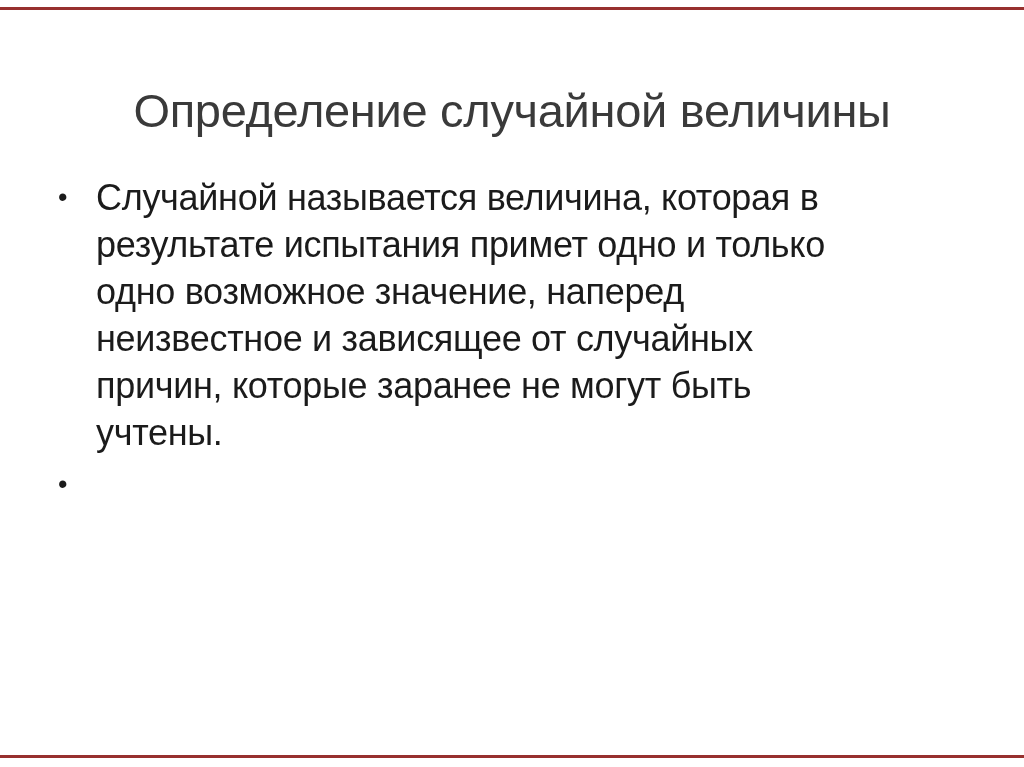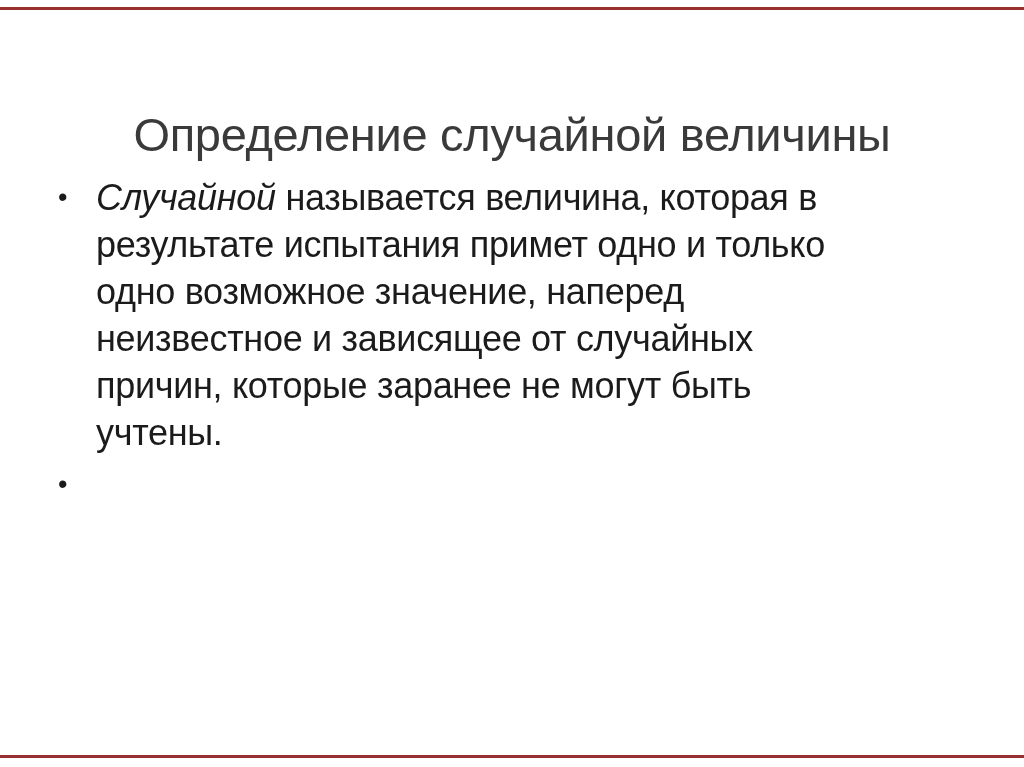--- a/index.html
+++ b/index.html
@@ -17,21 +17,21 @@
   .accent-line {
     position: absolute;
     left: 0;
     width: 1024px;
     height: 3px;
   }
   .accent-top { top: 7px; }
   .accent-bottom { top: 755px; }
   .slide-title {
     position: absolute;
-    top: 76px;
+    top: 52px;
     left: 0;
     width: 1024px;
     text-align: center;
     font-size: 47px;
     font-weight: 400;
     line-height: 56px;
     color: #3a3a3a;
     letter-spacing: -0.3px;
   }
   .content {
@@ -55,21 +55,20 @@
     flex: 0 0 38px;
     width: 38px;
     font-size: 27px;
     line-height: 47px;
     color: #1b1b1b;
   }
   .bullet-text {
     white-space: pre-line;
   }
   .bullet-lead {
-    font-style: italic;
     margin-top: 8px;
   }
 </style>
 </head>
 <body>
 
 <div class="accent-line accent-top" style="background-color: rgb(151, 48, 46);"></div>
 
 <h1 class="slide-title">Определение случайной величины</h1>
 

